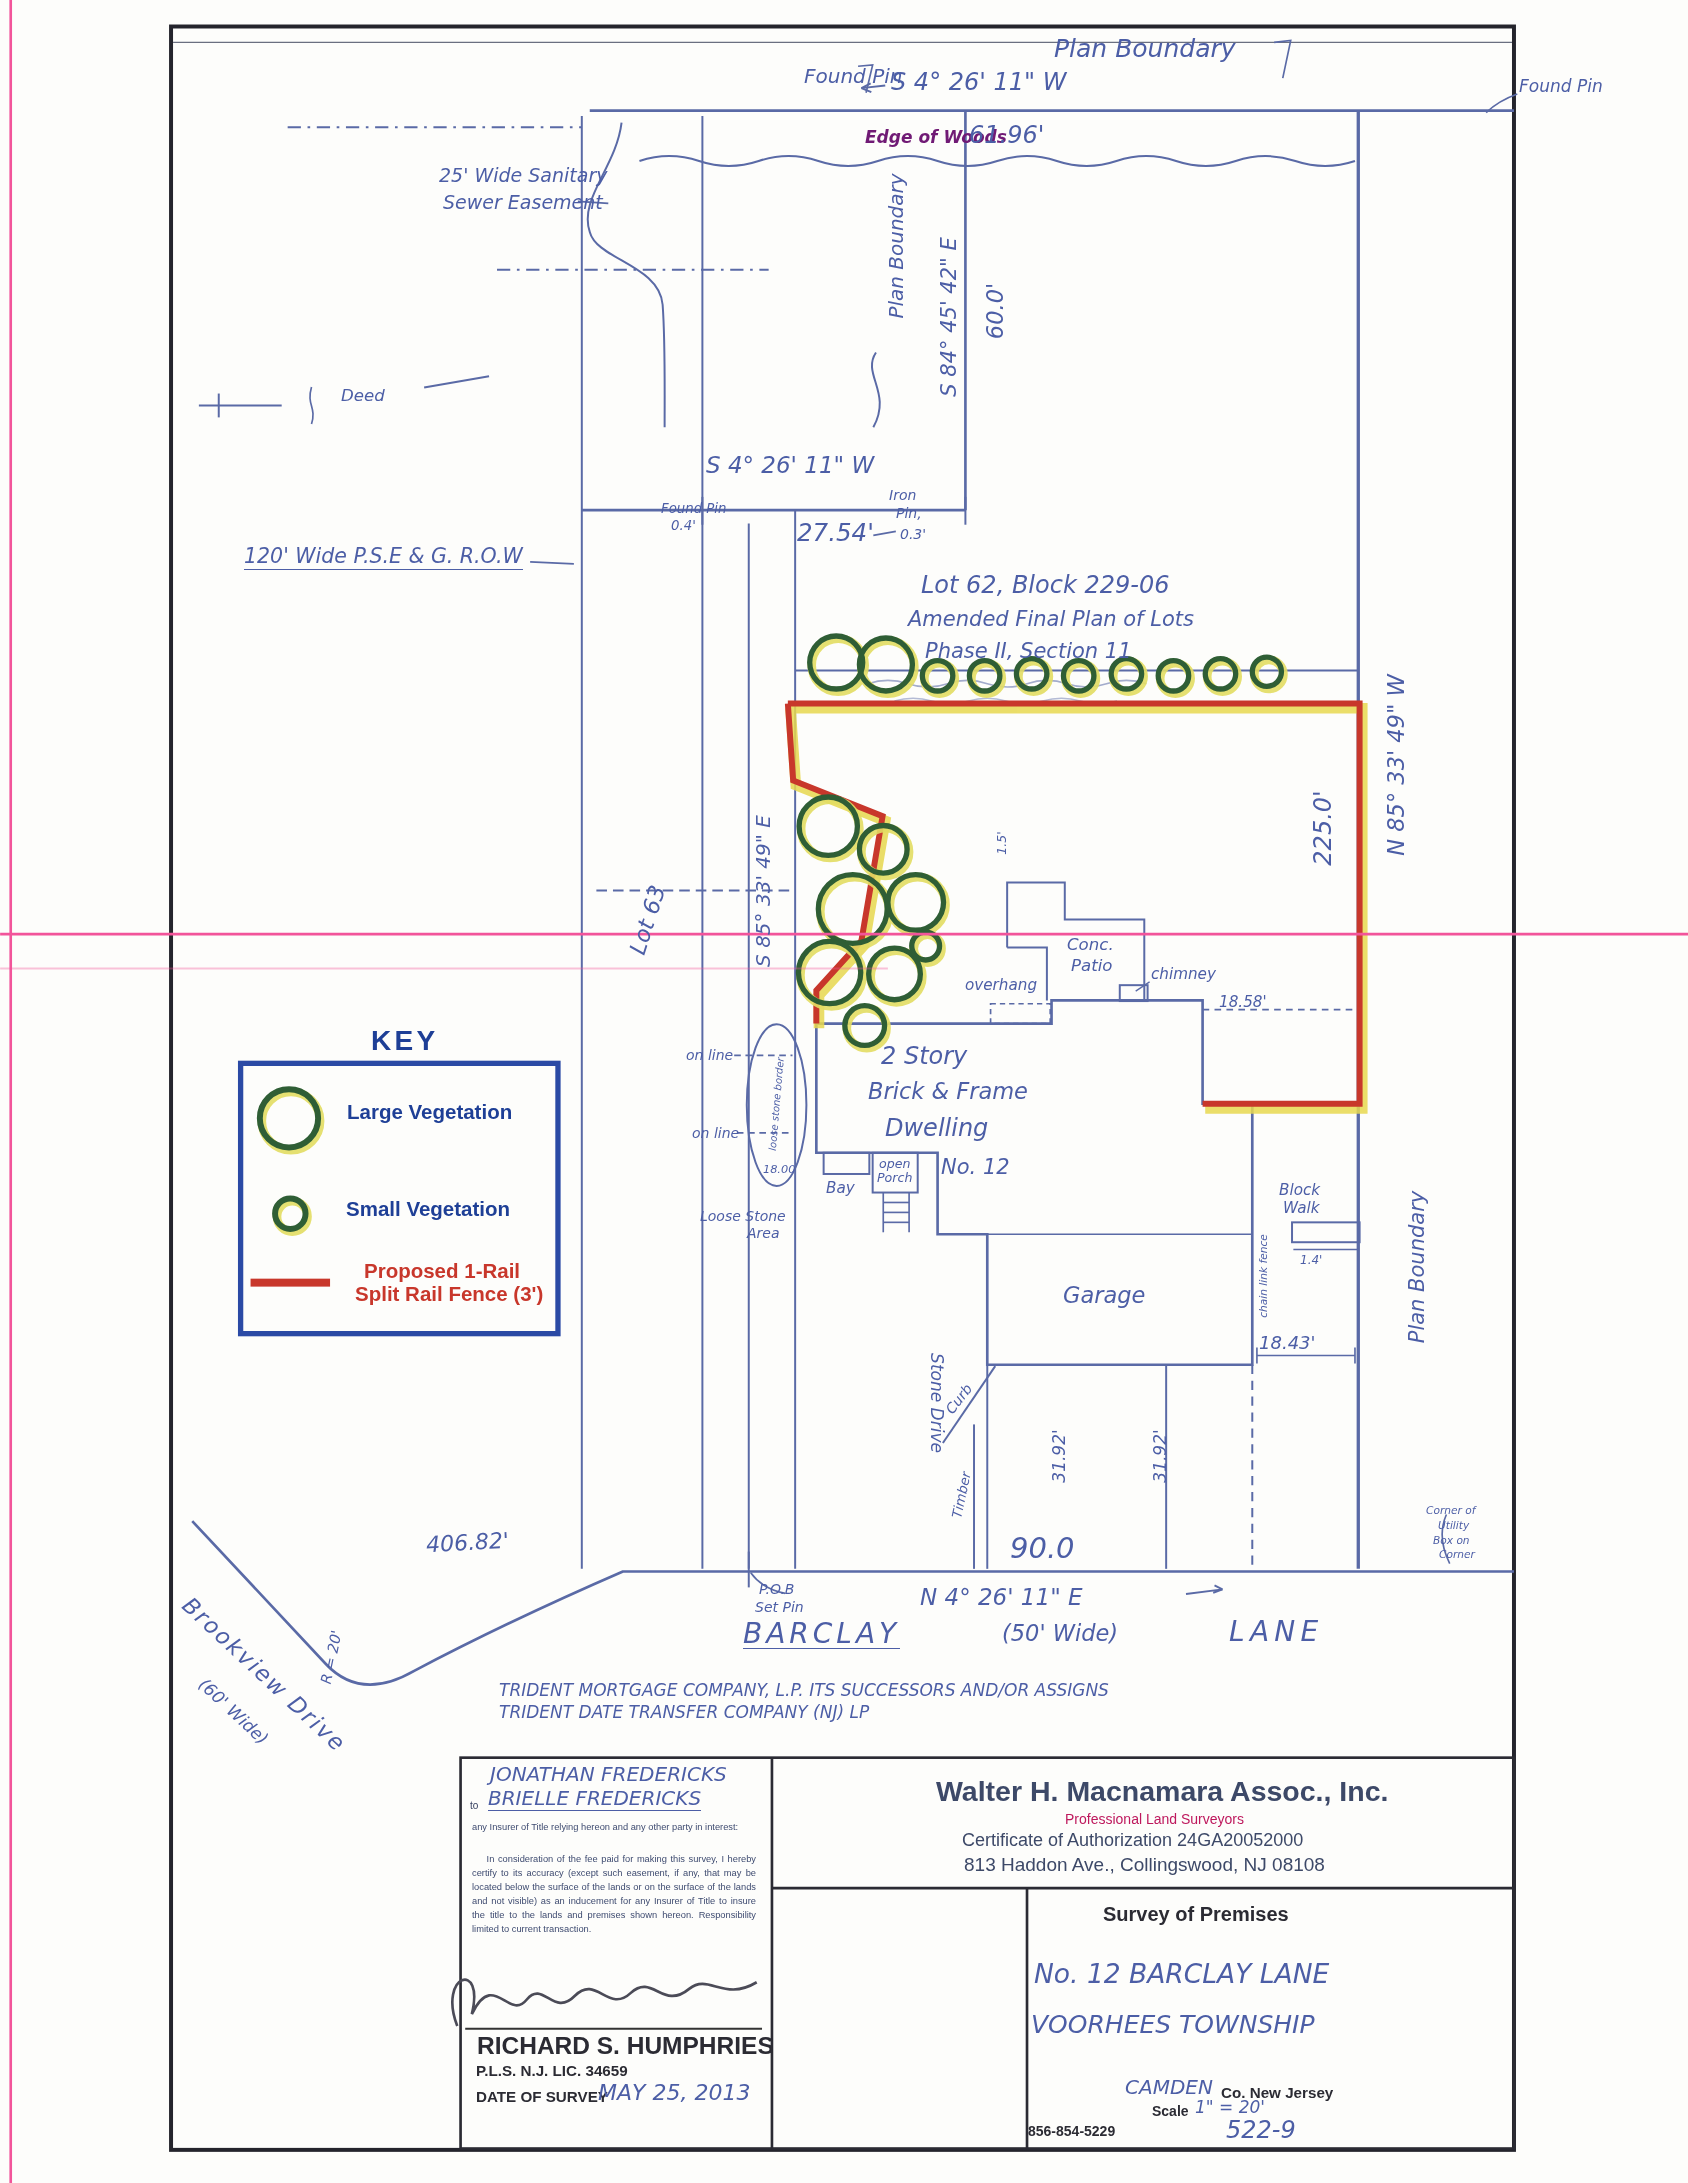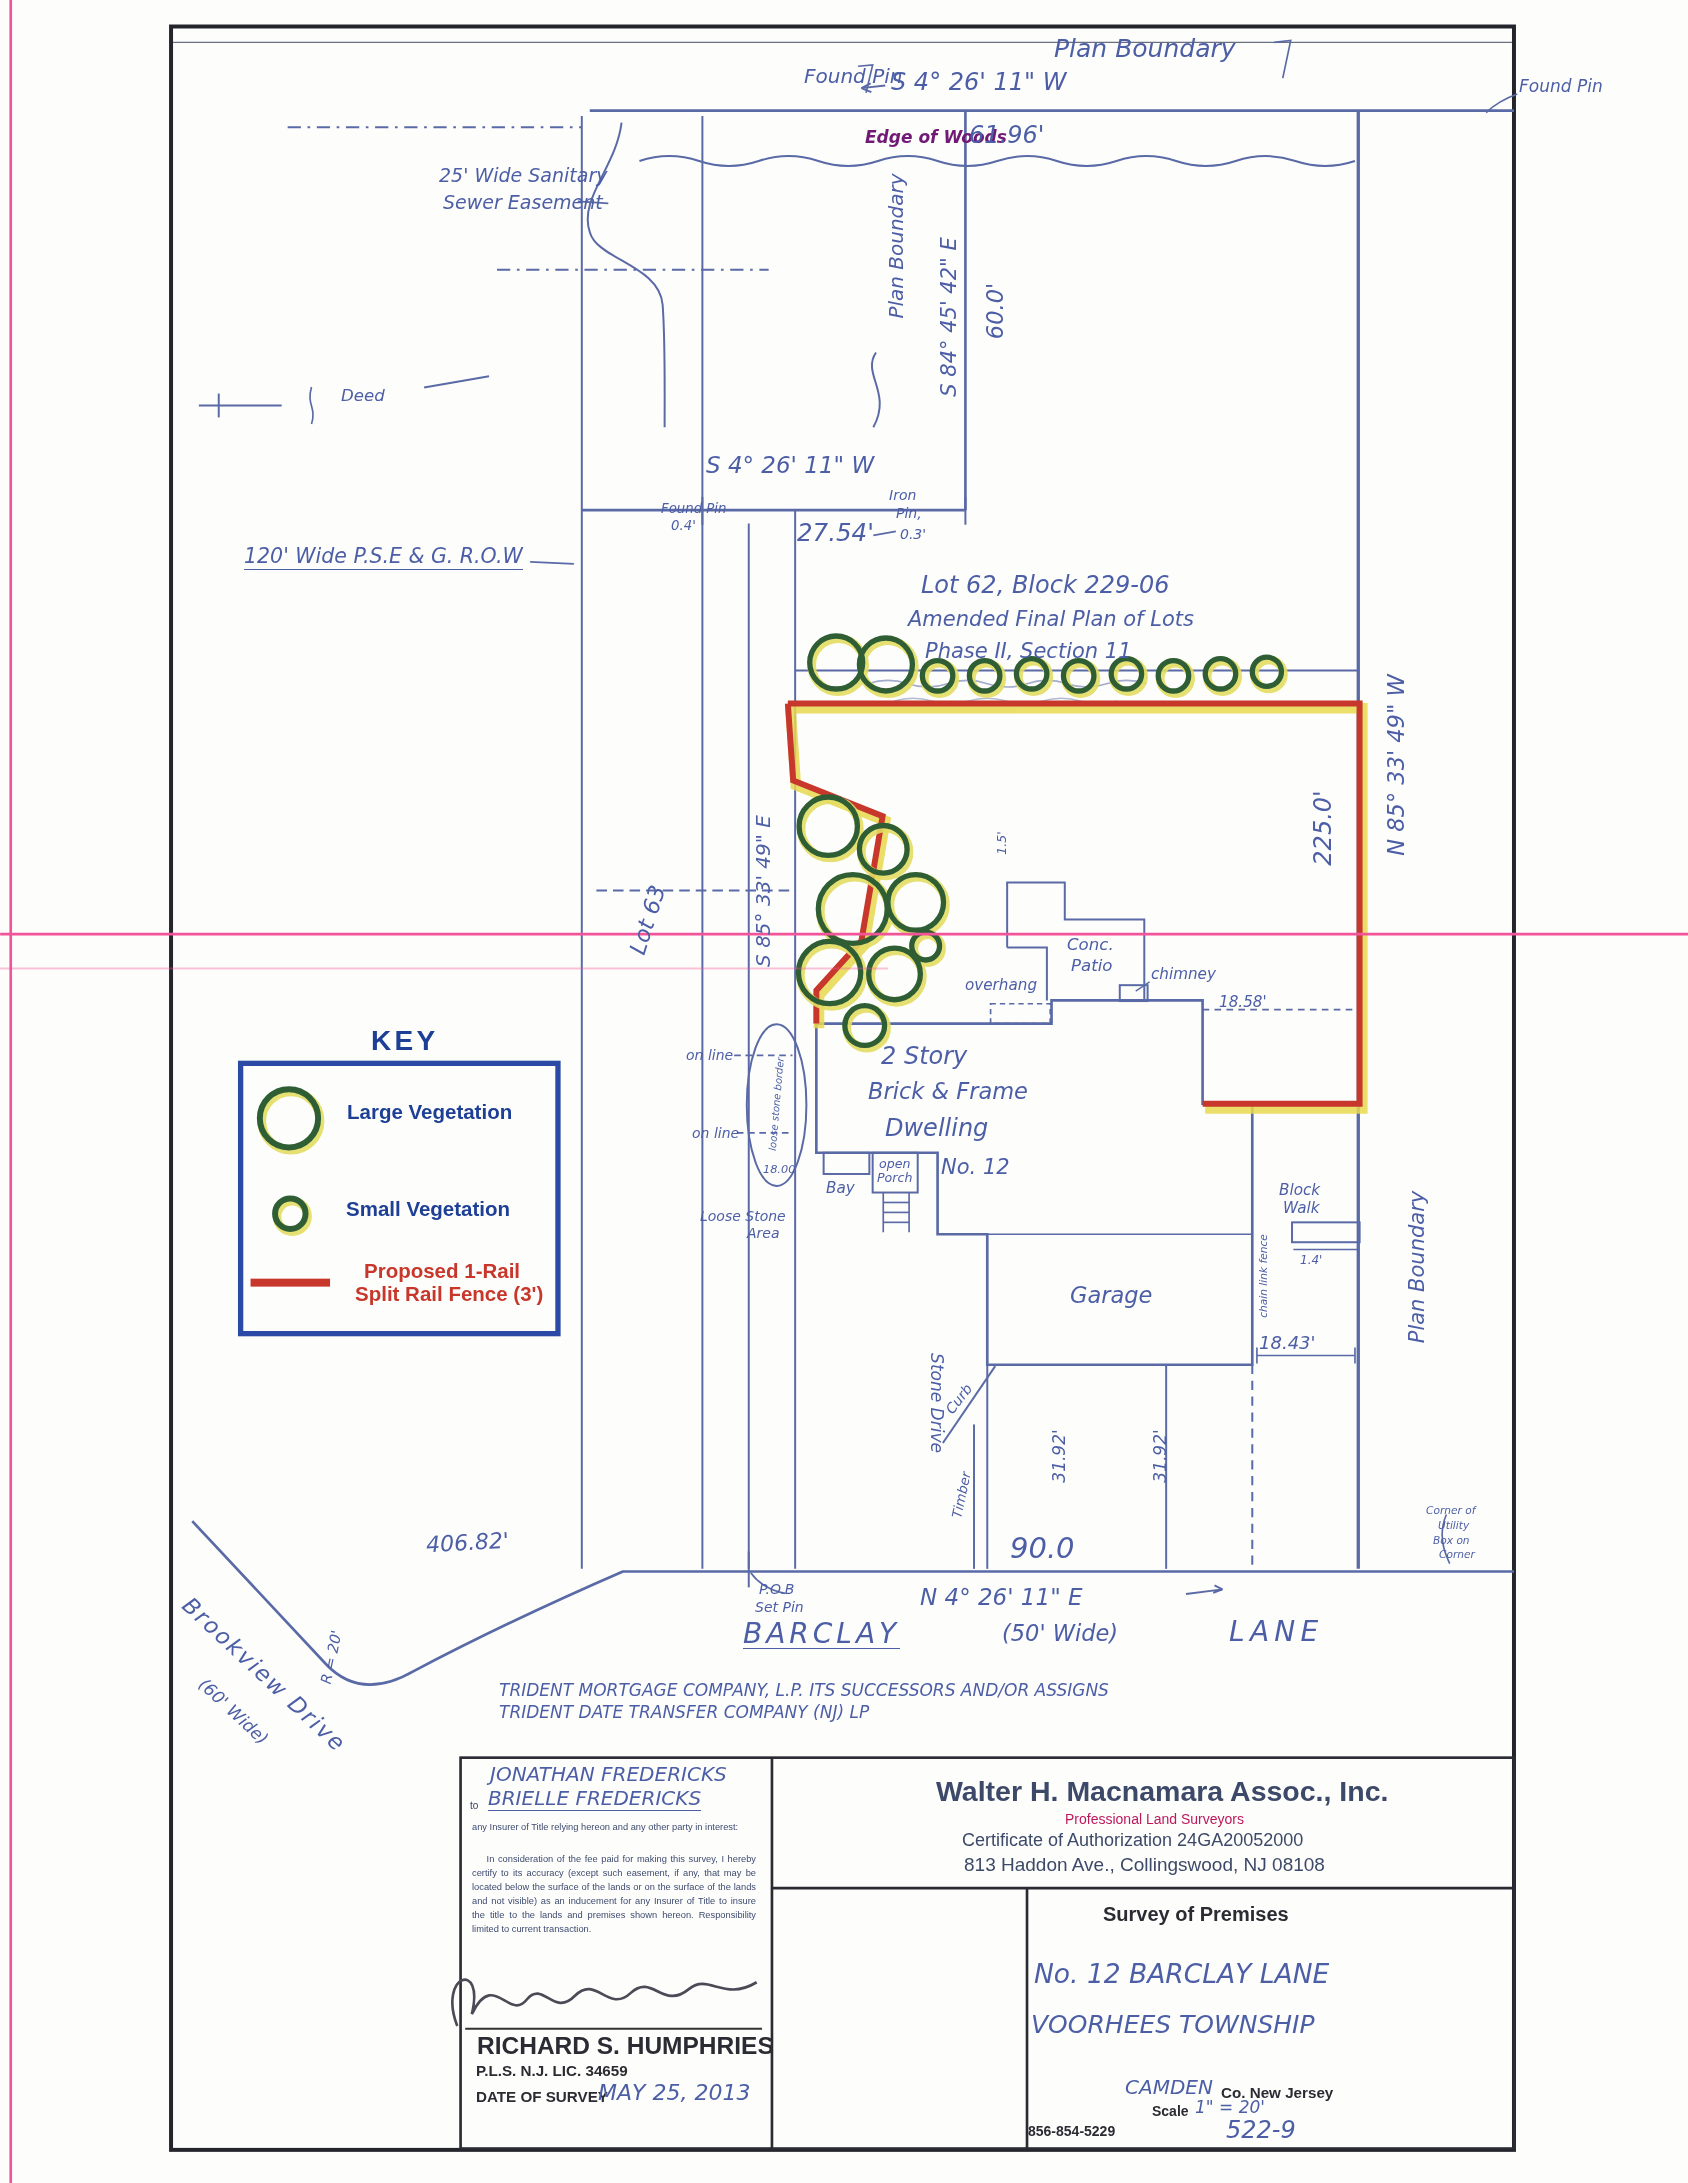--- a/index.html
+++ b/index.html
@@ -253,21 +253,21 @@
 <div class="hw" style="left:941px;top:1156px;font-size:21px;">No. 12</div>
 <div class="hw" style="left:1067px;top:936px;font-size:16.6px;">Conc.</div>
 <div class="hw" style="left:1071px;top:957px;font-size:16.6px;">Patio</div>
 <div class="hw" style="left:1151px;top:967px;font-size:15.2px;">chimney</div>
 <div class="hw" style="left:965px;top:978px;font-size:15.2px;">overhang</div>
 <div class="hw" style="left:1002px;top:843px;font-size:12.6px;transform:translate(-50%,-50%) rotate(-90deg);">1.5'</div>
 <div class="hw" style="left:1219px;top:995px;font-size:15.2px;">18.58'</div>
 <div class="hw" style="left:826px;top:1181px;font-size:15.2px;">Bay</div>
 <div class="hw" style="left:879px;top:1157px;font-size:12.6px;">open</div>
 <div class="hw" style="left:877px;top:1171px;font-size:12.6px;">Porch</div>
-<div class="hw" style="left:1063px;top:1284px;font-size:22.5px;margin-left:7px;">Garage</div>
+<div class="hw" style="left:1063px;top:1284px;font-size:22.5px;">Garage</div>
 <div class="hw" style="left:1279px;top:1183px;font-size:15.2px;">Block</div>
 <div class="hw" style="left:1283px;top:1201px;font-size:15.2px;">Walk</div>
 <div class="hw" style="left:1300px;top:1254px;font-size:12px;">1.4'</div>
 <div class="hw" style="left:1259px;top:1334px;font-size:18px;">18.43'</div>
 <div class="hw" style="left:1264px;top:1276px;font-size:10.6px;transform:translate(-50%,-50%) rotate(-90deg);">chain link fence</div>
 <div class="hw" style="left:936px;top:1403px;font-size:17px;transform:translate(-50%,-50%) rotate(90deg);">Stone Drive</div>
 <div class="hw" style="left:1060px;top:1456px;font-size:17px;transform:translate(-50%,-50%) rotate(-90deg);">31.92'</div>
 <div class="hw" style="left:1161px;top:1456px;font-size:17px;transform:translate(-50%,-50%) rotate(-90deg);">31.92'</div>
 <div class="hw" style="left:959px;top:1399px;font-size:14px;transform:translate(-50%,-50%) rotate(-52deg);">Curb</div>
 <div class="hw" style="left:962px;top:1495px;font-size:13.3px;transform:translate(-50%,-50%) rotate(-78deg);">Timber</div>

